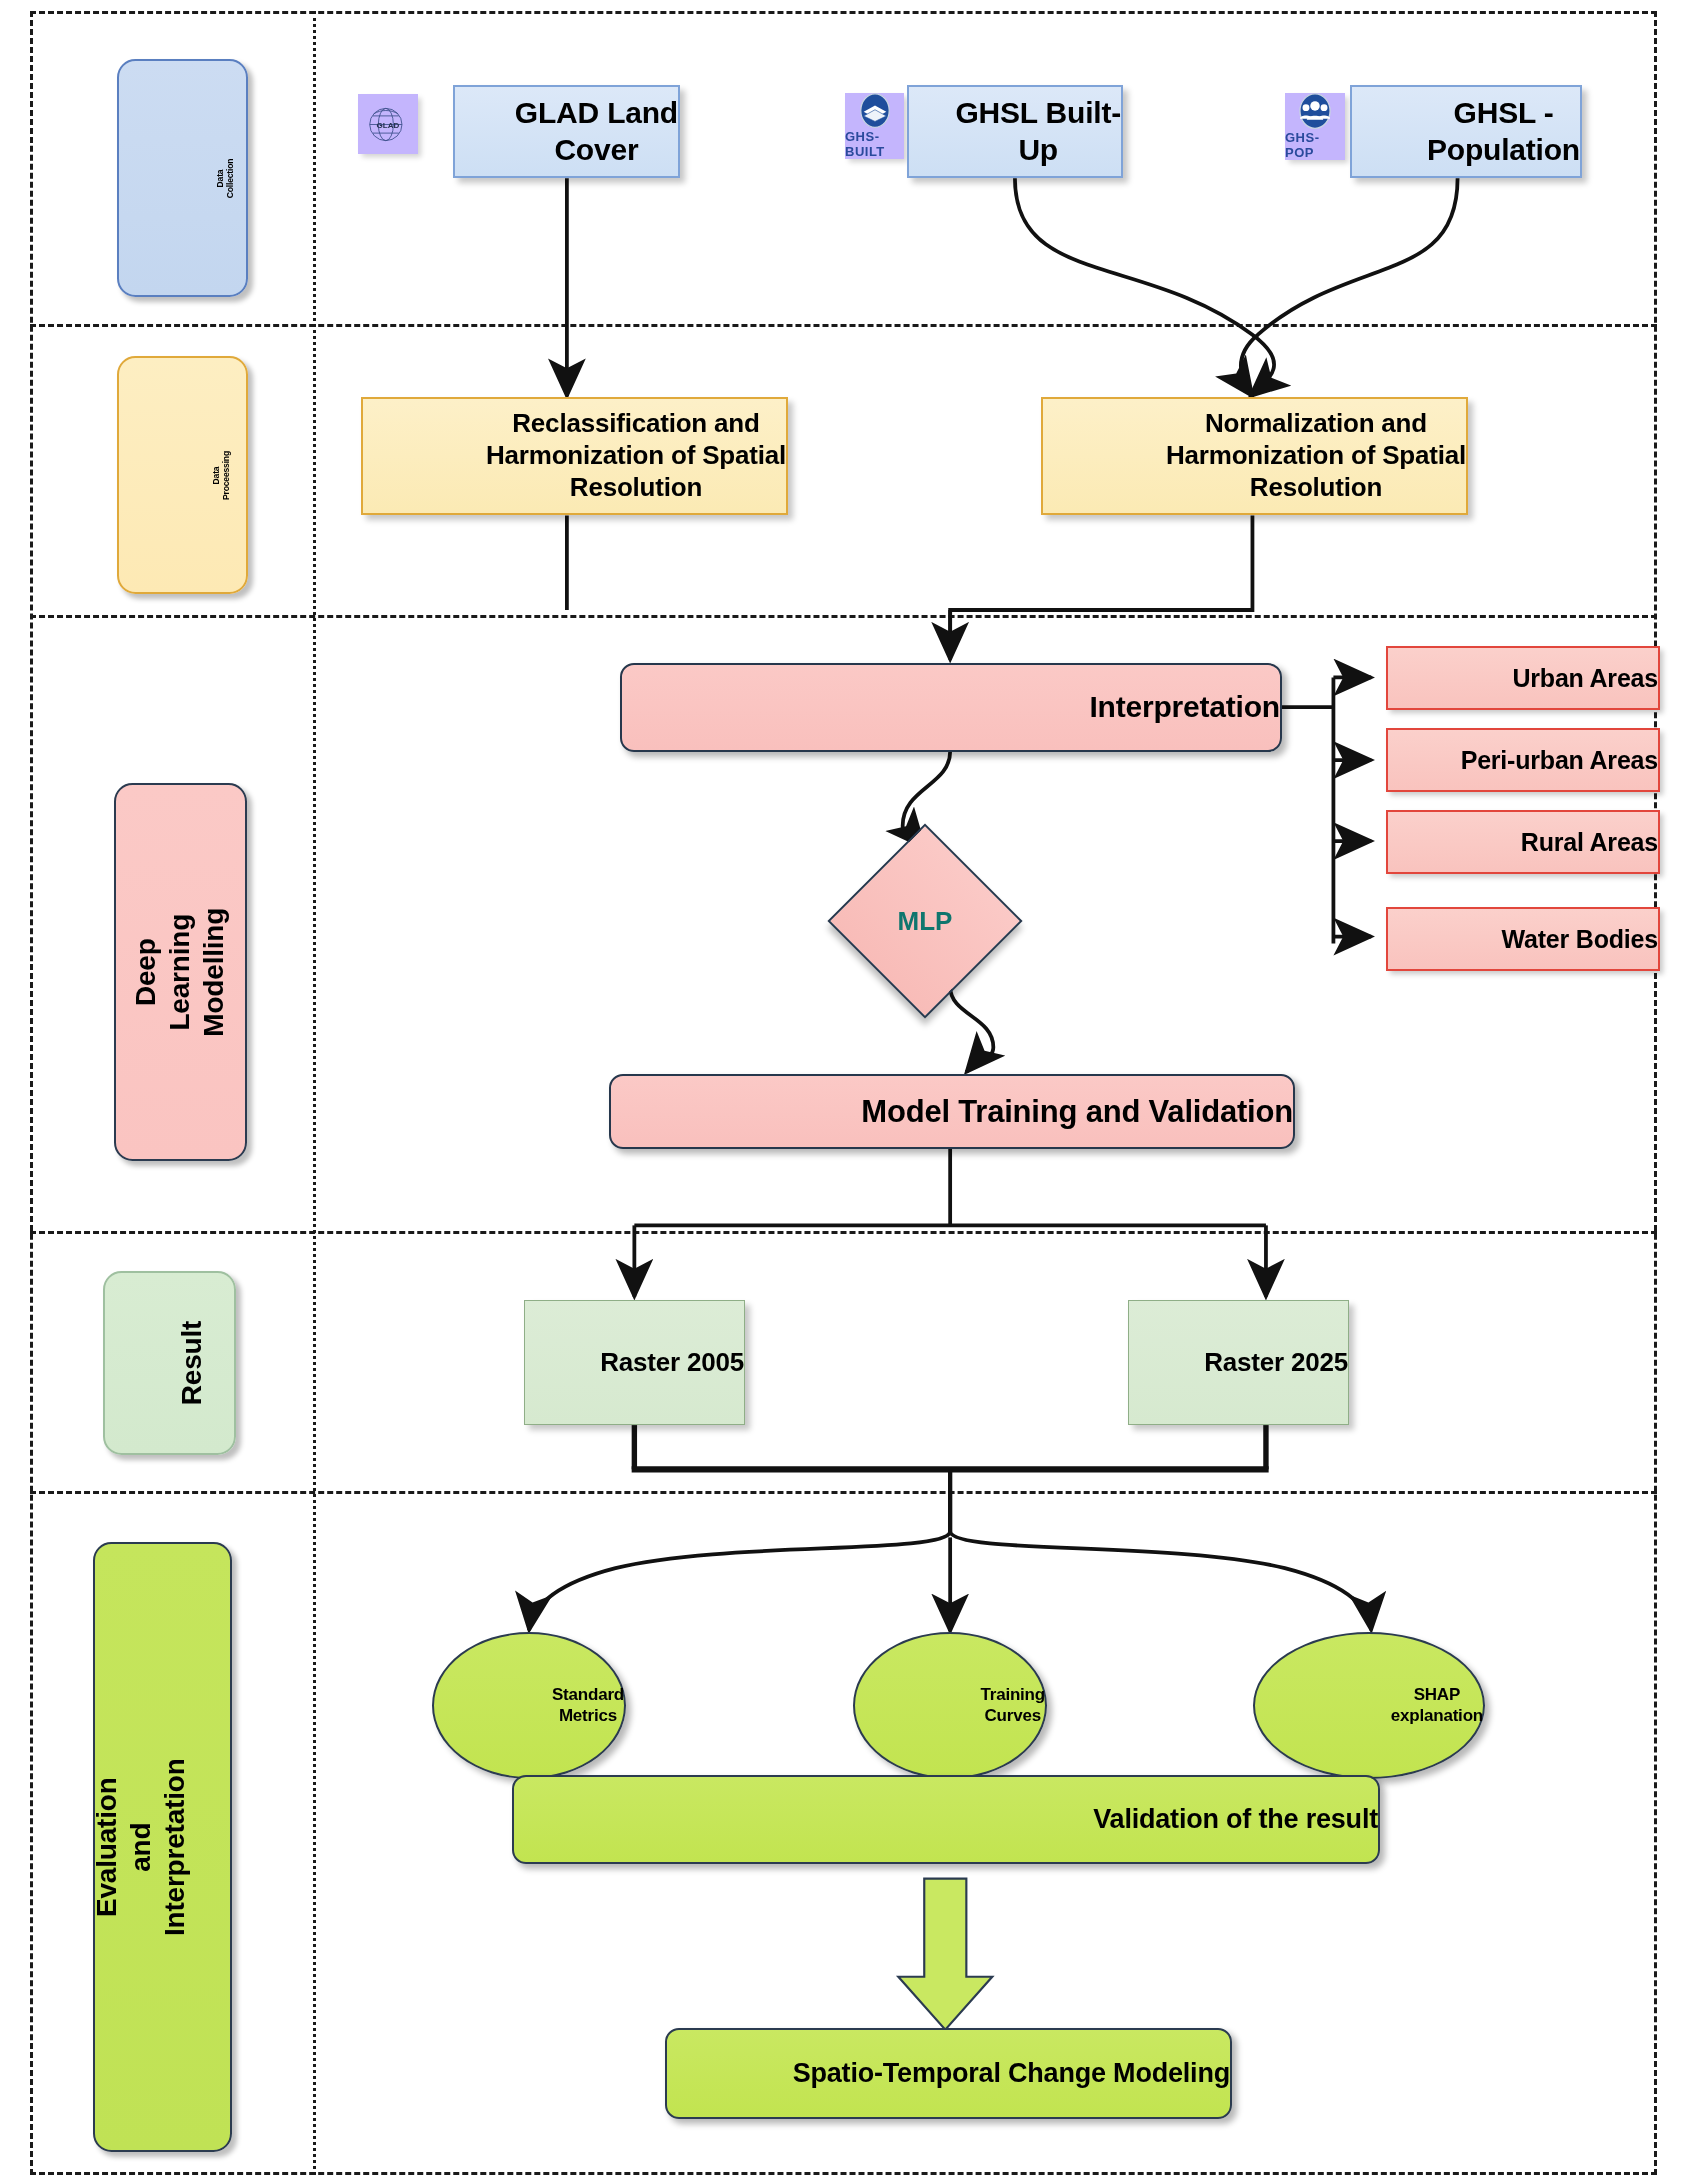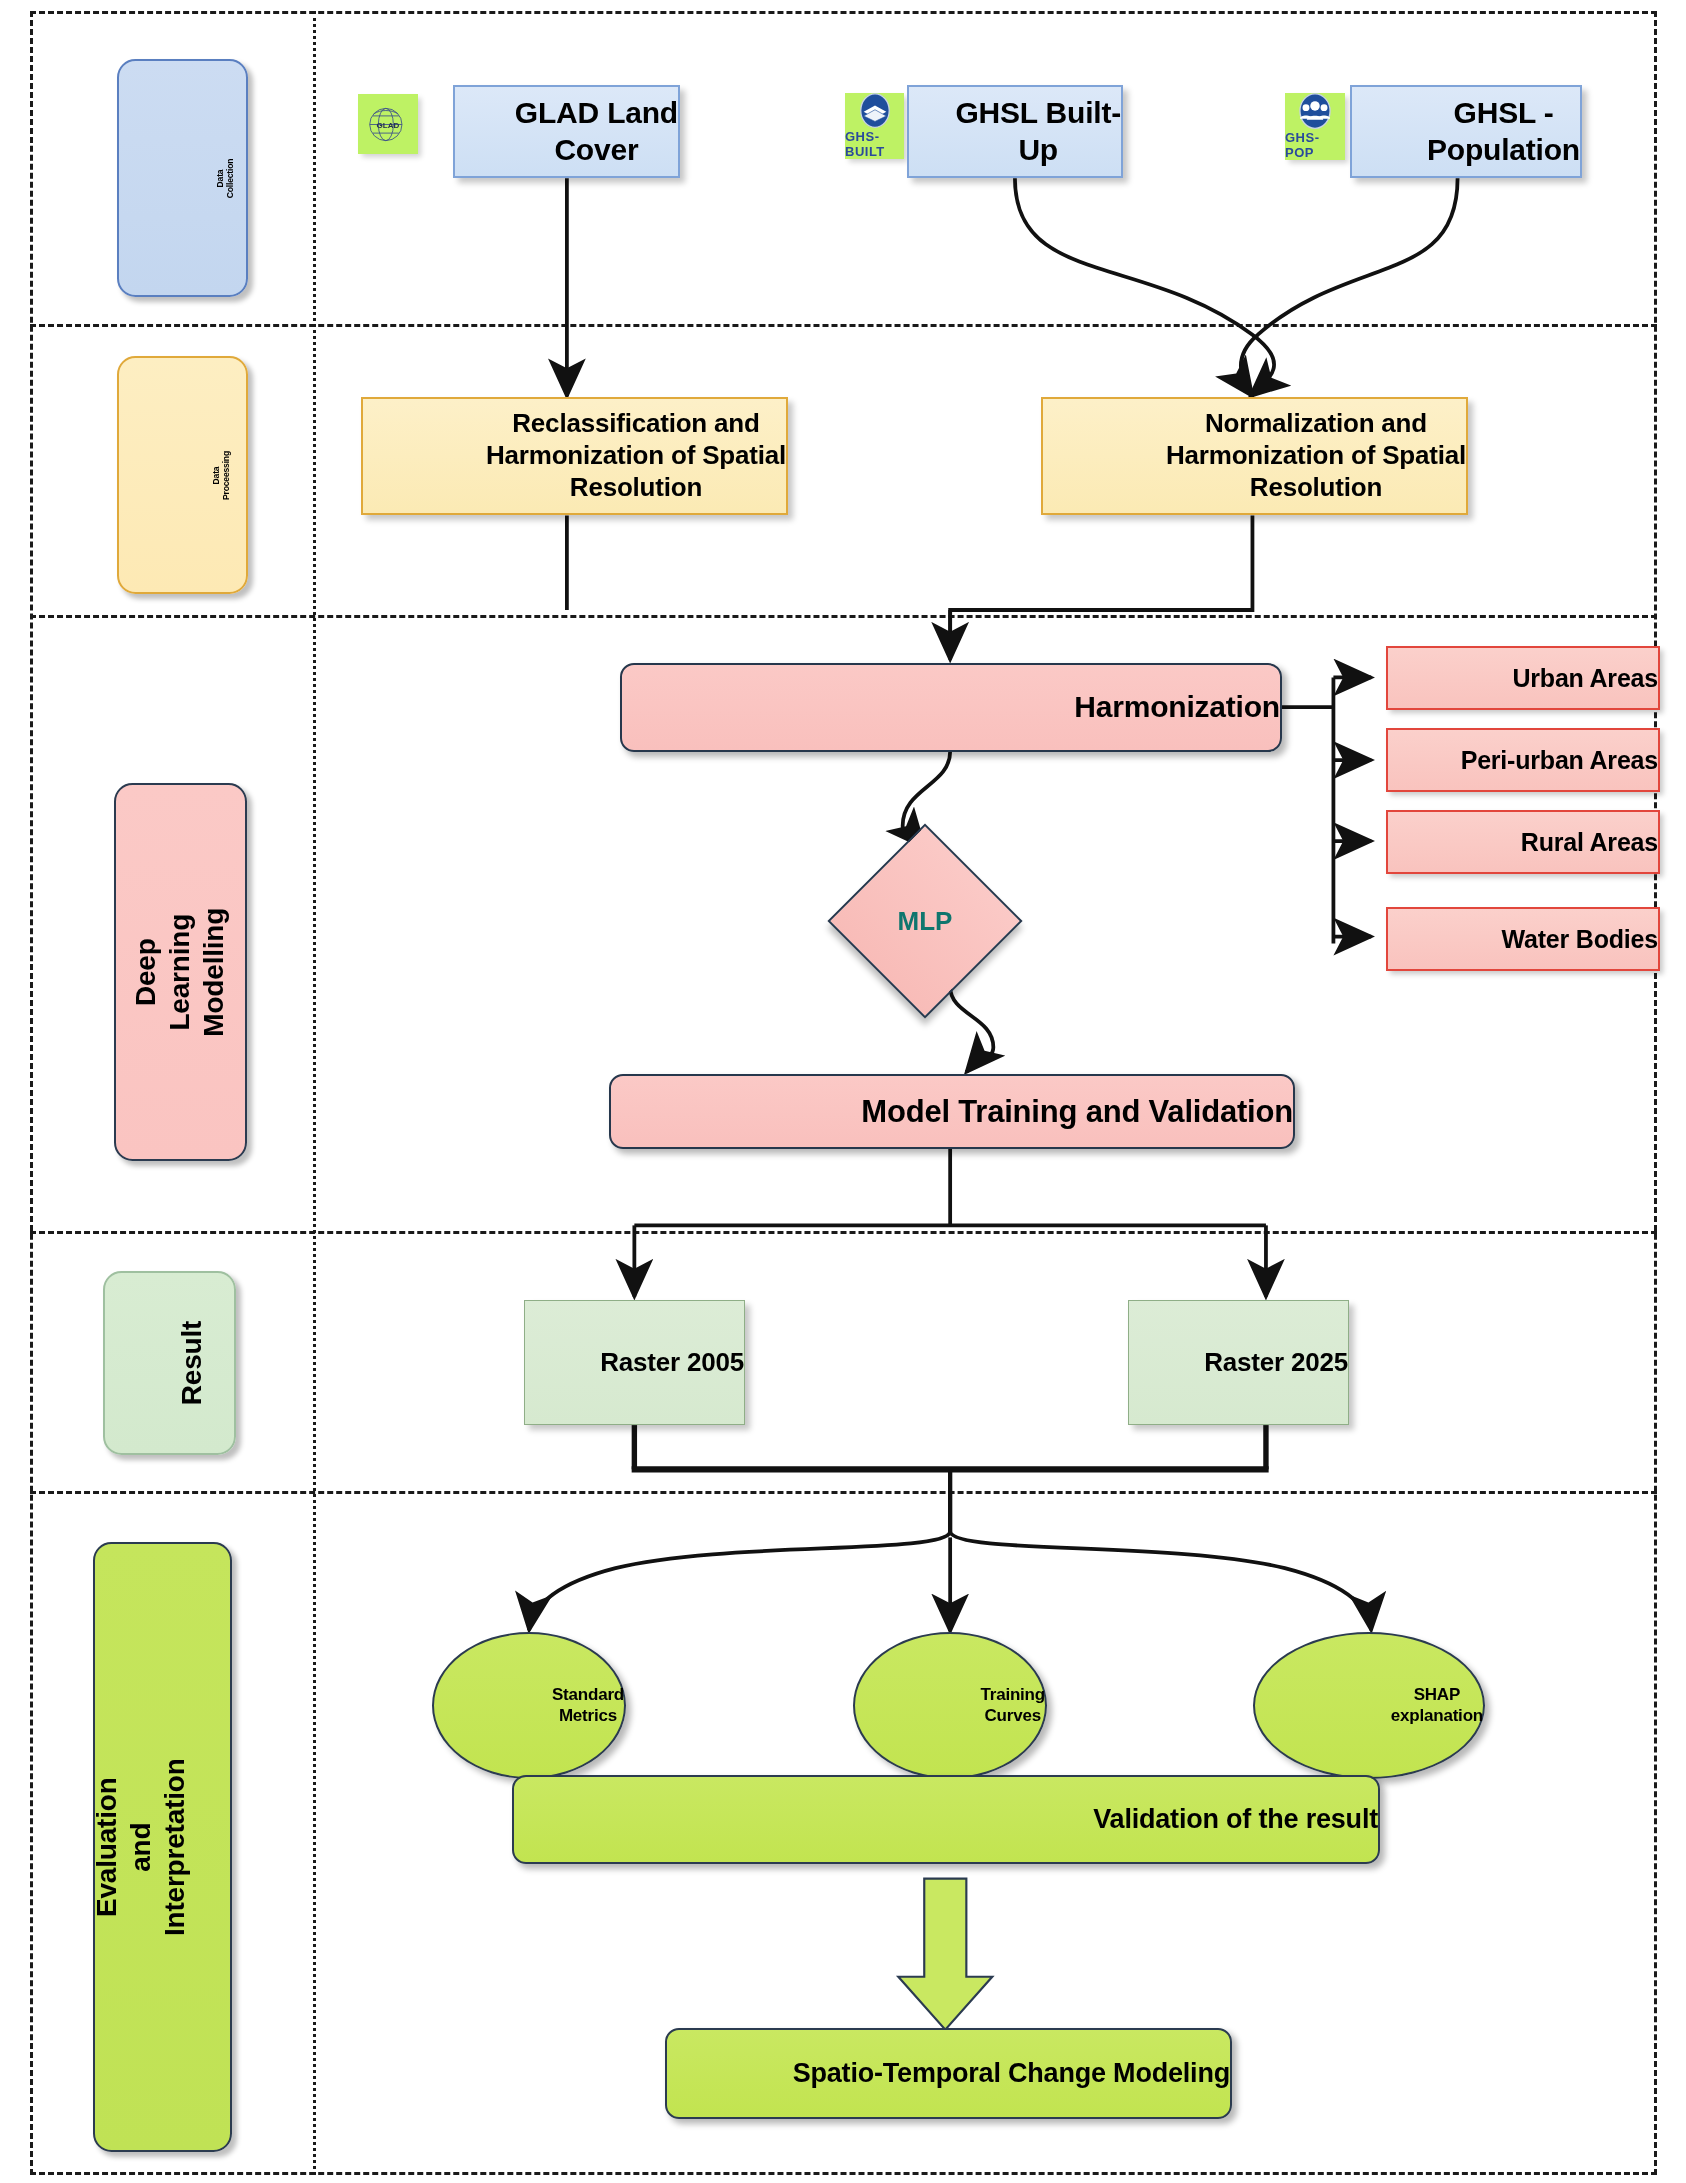--- a/index.html
+++ b/index.html
@@ -63,21 +63,21 @@
            border:2.2px solid #2b3b50;border-radius:50%;
            box-shadow:4.9px 4.9px 6.5px rgba(0,0,0,0.28);font-size:17px;white-space:pre-line;}
   .greenbox{background:linear-gradient(180deg,#c9e861 0%,#c2e450 100%);
             border:2.2px solid #2b3b50;border-radius:14px;
             box-shadow:4.9px 4.9px 6.5px rgba(0,0,0,0.28);font-size:27px;}
 
   
   svg.lay{position:absolute;left:0;top:0;width:1686px;height:2183px;pointer-events:none;}
 
   
-  .logo{position:absolute;background:#bef264;box-shadow:3.8px 3.8px 5.4px rgba(0,0,0,0.18);
+  .logo{position:absolute;background:#c4b5fd;box-shadow:3.8px 3.8px 5.4px rgba(0,0,0,0.18);
         display:flex;flex-direction:column;align-items:center;justify-content:center;}
   .logo .cap{font-size:13px;color:#2a4a9c;font-weight:bold;letter-spacing:0.5px;}
 </style>
 </head>
 <body>
 
 <div id="canvas">
 
   <div class="frame" style="left:30px;top:10.8px;width:1627px;height:2164px;"></div>
 
@@ -210,21 +210,21 @@
 Resolution</span>
   </div>
 
   <div class="node proc" style="left:1041px;top:397px;width:427px;height:118px;">
     <span style="white-space:pre-line;">Normalization and
 Harmonization of Spatial
 Resolution</span>
   </div>
 
   <div class="node model" style="left:620px;top:663px;width:662px;height:89px;">
-    <span style="font-size:30px;">Harmonization</span>
+    <span style="font-size:30px;">Interpretation</span>
   </div>
 
   <div class="node classbox" style="left:1371px;top:646px;width:274px;height:64px;">
     <span>Urban Areas</span>
   </div>
   <div class="node classbox" style="left:1371px;top:810px;width:274px;height:64px;">
     <span>Rural Areas</span>
   </div>
   <div class="node classbox" style="left:1371px;top:728px;width:274px;height:64px;">
     <span>Peri-urban Areas</span>

